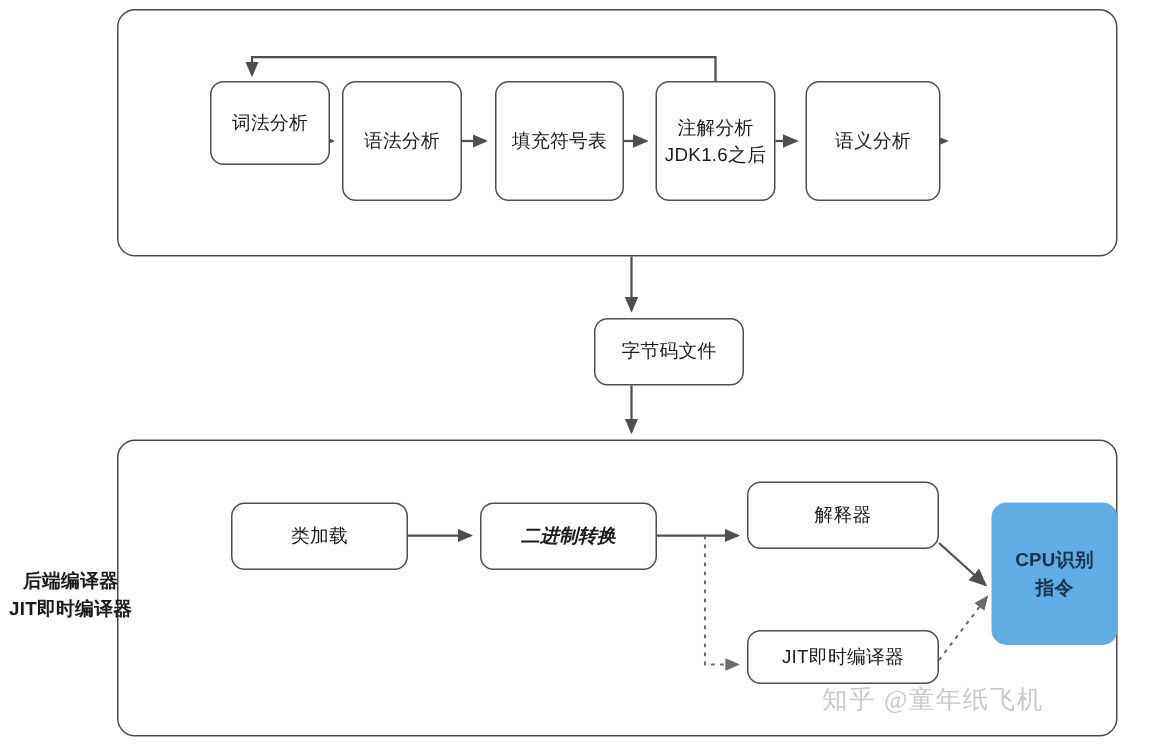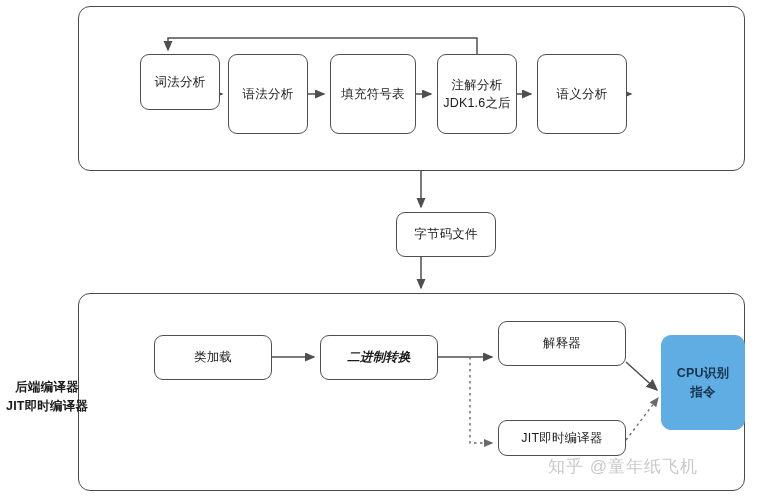--- a/index.html
+++ b/index.html
@@ -94,20 +94,21 @@
 
   .watermark {
     position: absolute;
     left: 548px;
     top: 455px;
     font-size: 17px;
     color: #c9c9c9;
     letter-spacing: 1px;
     font-weight: normal;
     white-space: nowrap;
+    font-family: Liberation Serif, serif;
   }
 </style>
 </head>
 <body>
 
 <div id="stage">
 
   <svg id="wires" viewBox="0 0 768 500">
     <defs>
       <marker id="arrow" markerWidth="7" markerHeight="7" refX="6" refY="3" orient="auto" markerUnits="strokeWidth">

